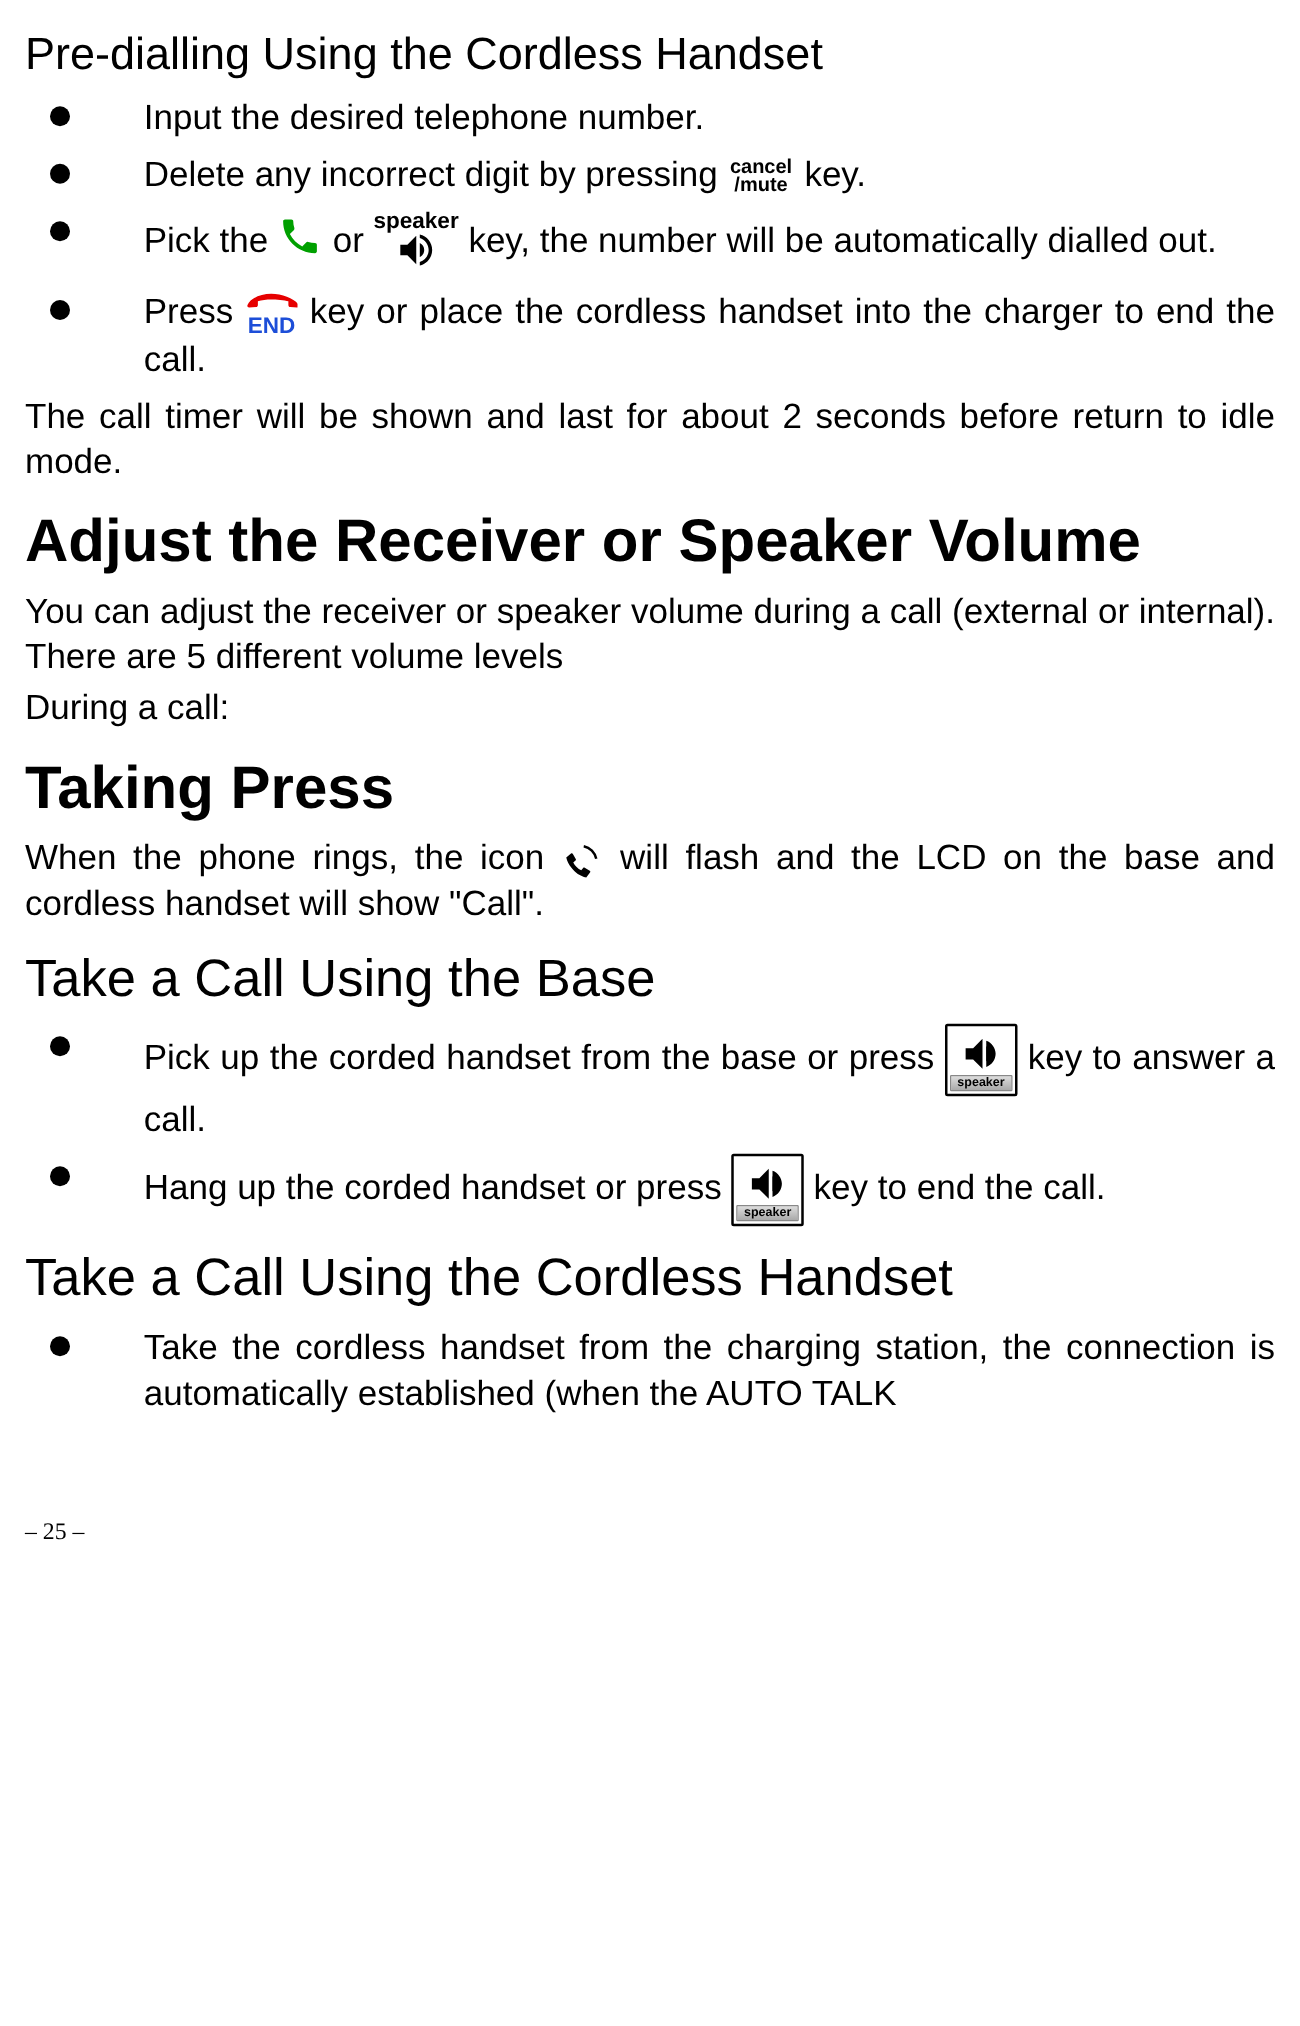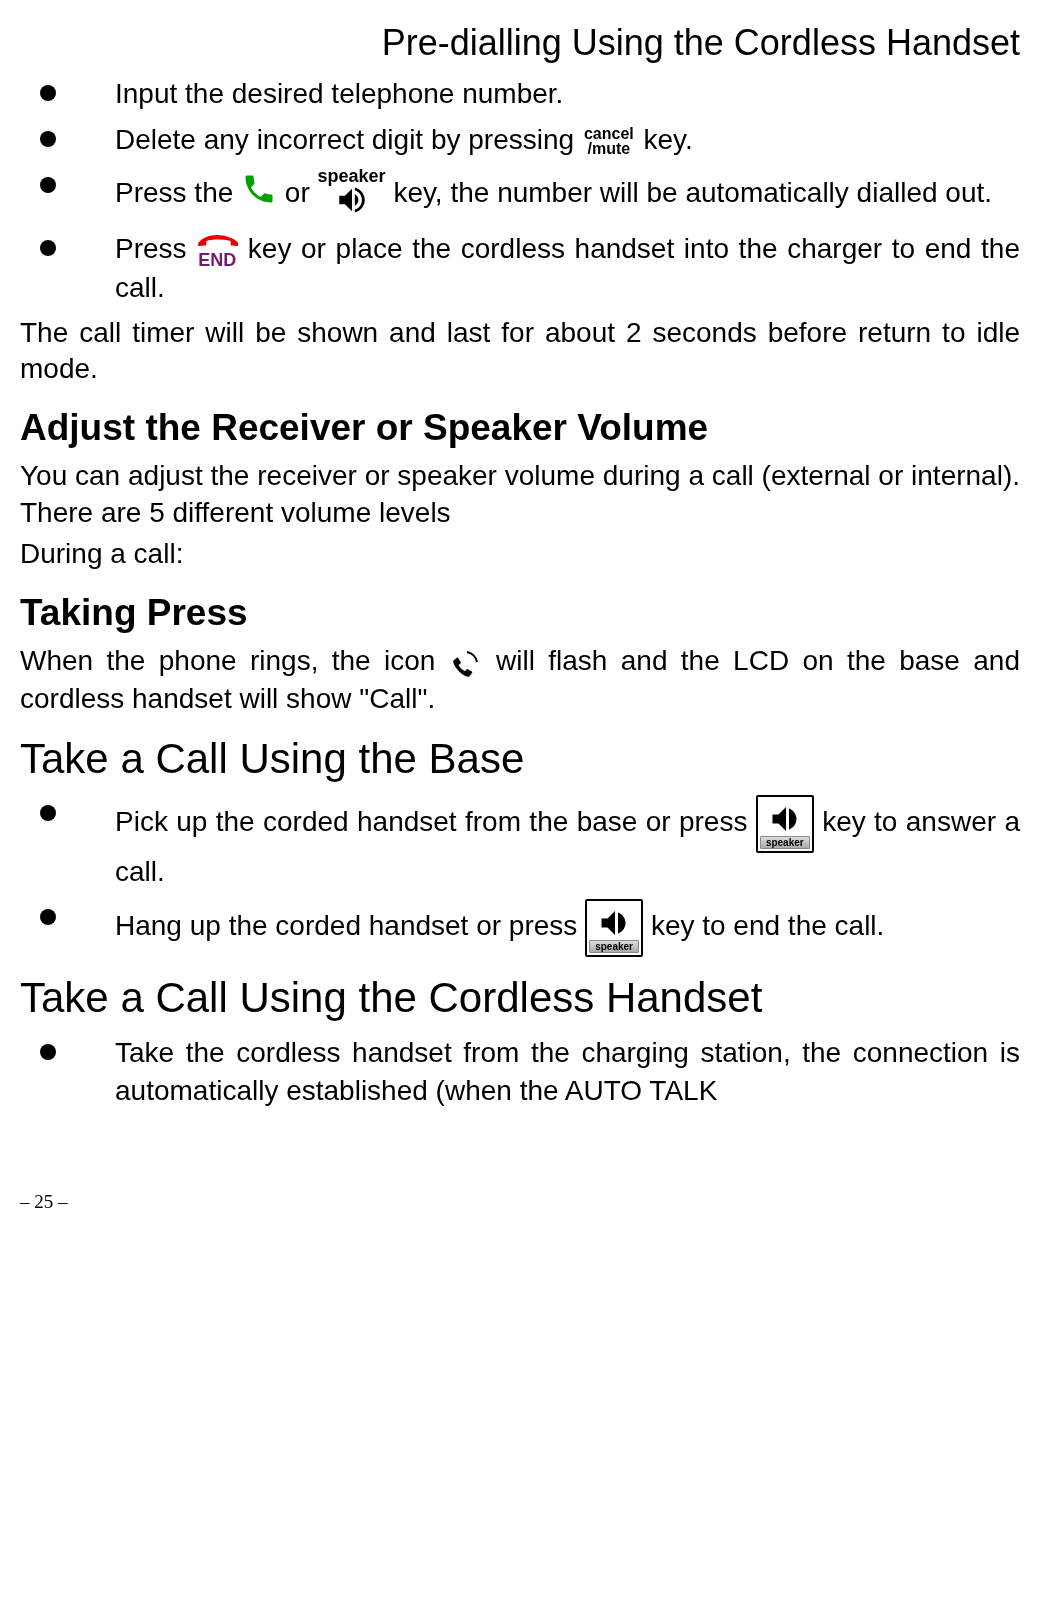--- a/index.html
+++ b/index.html
@@ -8,24 +8,23 @@
     margin: 0;
     padding: 20px 20px 30px 20px;
     box-sizing: border-box;
     color: #000;
     line-height: 1.25;
   }
   h1.sub {
     font-size: 36px;
     font-weight: 400;
     margin: 0 0 10px 0;
-    text-align: right;
   }
   h1.main {
-    font-size: 37px;
+    font-size: 48px;
     font-weight: 700;
     margin: 20px 0 10px 0;
     line-height: 1.1;
   }
   h2.sec {
     font-size: 42px;
     font-weight: 400;
     margin: 15px 0 10px 0;
   }
   ul.bul {
@@ -95,21 +94,21 @@
     display: inline-block;
     vertical-align: middle;
     line-height: 1;
     text-align: center;
   }
   .end-icon svg { width: 42px; height: 22px; display: block; margin: 0 auto; }
   .end-icon .endtxt {
     font-family: Arial, sans-serif;
     font-weight: 700;
     font-size: 18px;
-    color: #701a75;
+    color: #1d4ed8;
     display: block;
     margin-top: -2px;
   }
   
   .ring-icon svg { width: 34px; height: 30px; vertical-align: middle; }
   
   .speaker-key {
     display: inline-block;
     border: 2px solid #000;
     width: 58px;
@@ -153,21 +152,21 @@
     <span>Input the desired telephone number.</span>
   </li>
   <li>
     <span>Delete any incorrect digit by pressing </span>
     <span class="cancel-mute inline-icon">
       <span>cancel</span><br><span>/mute</span>
     </span>
     <span> key.</span>
   </li>
   <li>
-    <span>Press the </span>
+    <span>Pick the </span>
     <span class="inline-icon call-icon">
       <svg viewBox="0 0 24 24">
           <path fill="#00a000" d="M6.6 10.8c1.4 2.8 3.8 5.2 6.6 6.6l2.2-2.2c.3-.3.7-.4 1-.2 1.2.4 2.4.6 3.6.6.6 0 1 .4 1 1V20c0 .6-.4 1-1 1C10.6 21 3 13.4 3 4c0-.6.4-1 1-1h3.4c.6 0 1 .4 1 1 0 1.2.2 2.4.6 3.6.1.3 0 .7-.2 1l-2.2 2.2z"></path>
         </svg>
     </span>
     <span> or </span>
     <span class="speaker-wrap inline-icon">
       <span class="lbl">speaker</span>
       <svg viewBox="0 0 24 24">
           <path d="M3 9v6h4l5 5V4L7 9H3zm13.5 3c0-1.8-1-3.3-2.5-4v8c1.5-.7 2.5-2.2 2.5-4zM14 3.2v2c2.9.9 5 3.6 5 6.8s-2.1 5.9-5 6.8v2c4-0.9 7-4.5 7-8.8s-3-7.9-7-8.8z"></path>

